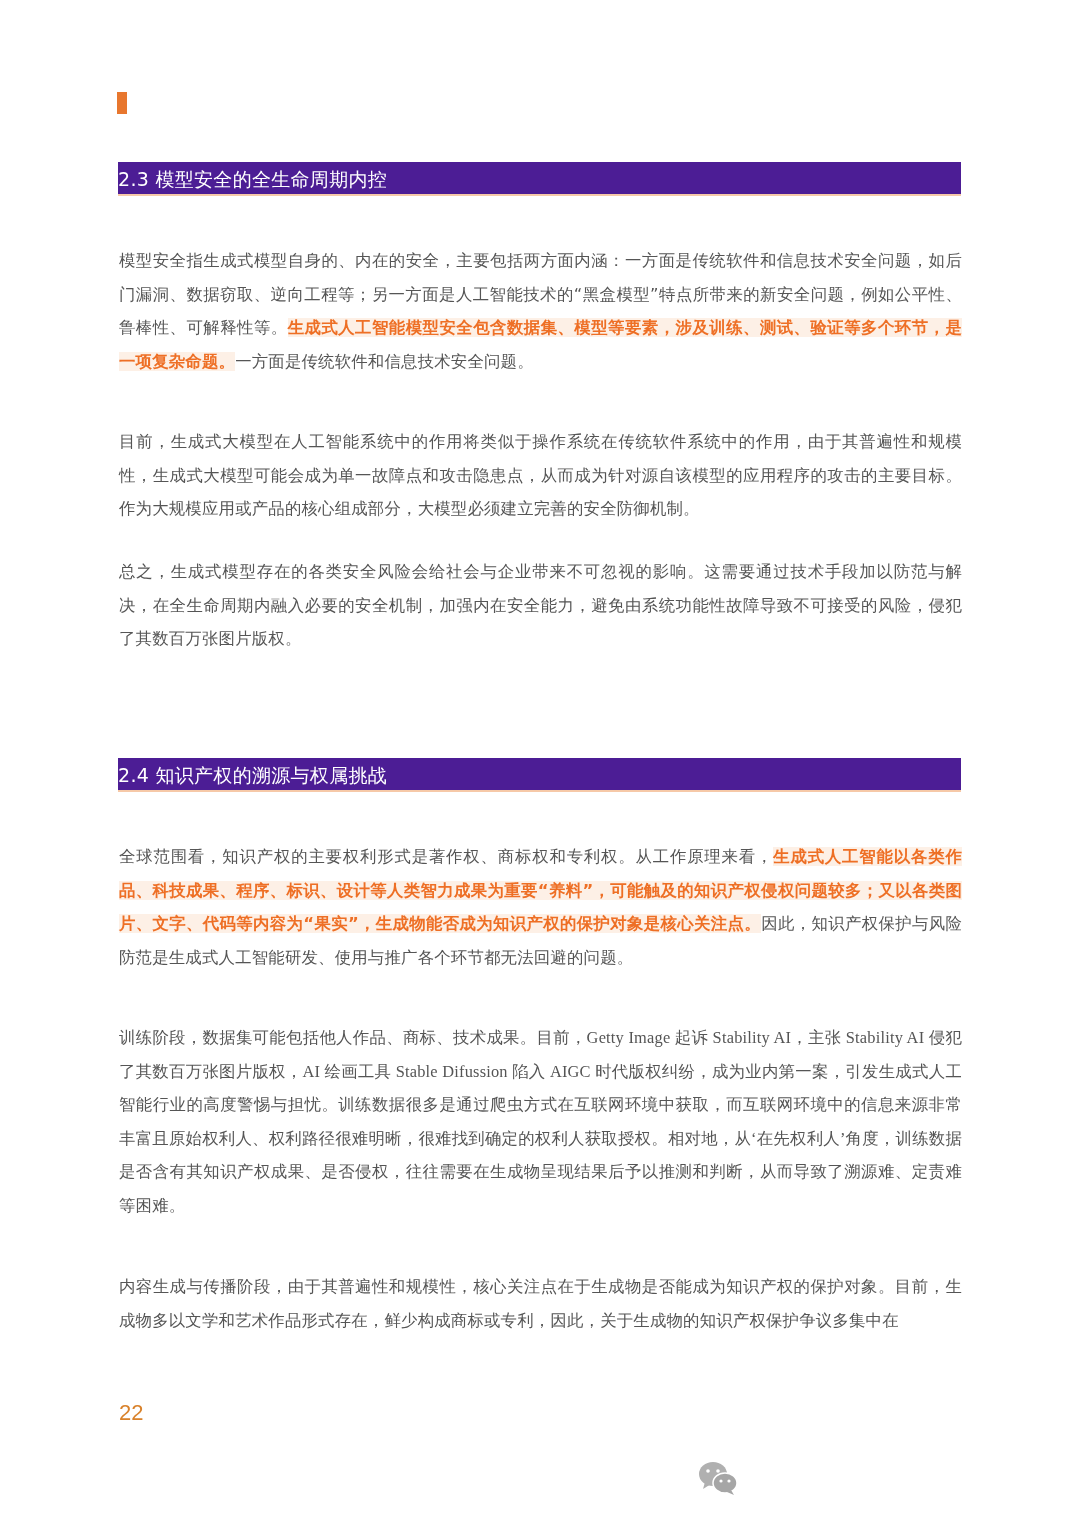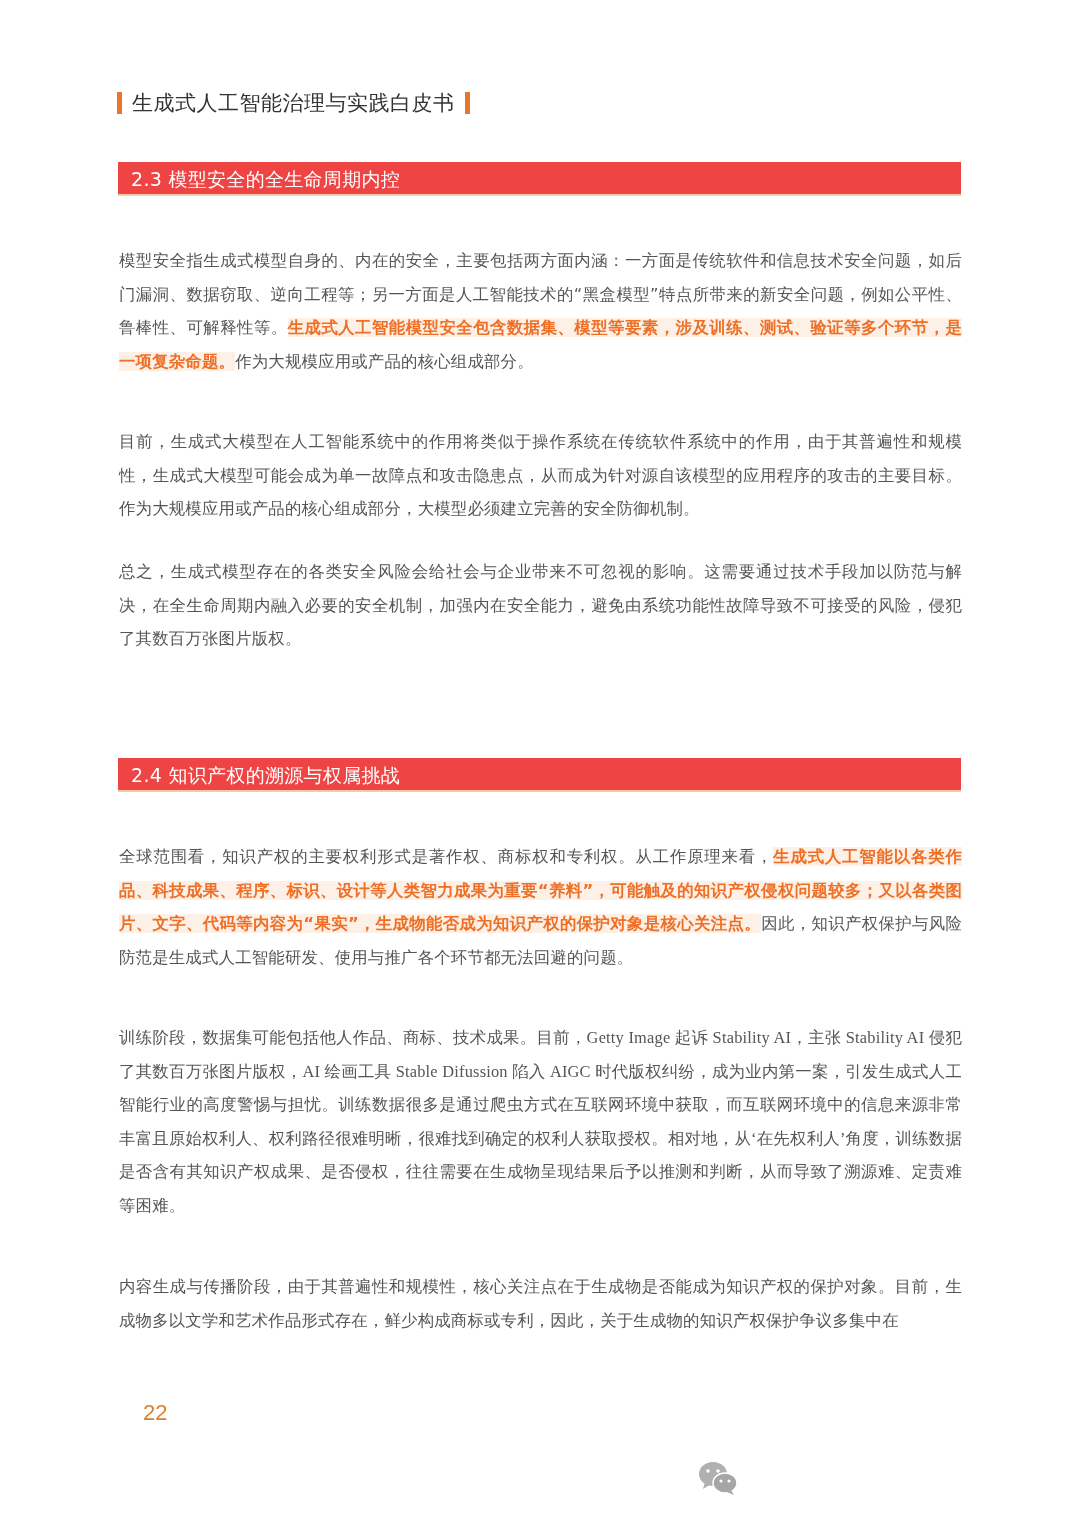--- a/index.html
+++ b/index.html
@@ -33,26 +33,25 @@
       font-size: 21px;
       color: #333333;
       margin: 0 10px 0 10px;
       letter-spacing: 0.5px;
     }
     .section-banner {
       position: absolute;
       left: 118px;
       width: 843px;
       height: 34px;
-      background: #ef4444;
+      background: #4c1d95;
       border-bottom: 2px solid #f6c9a8;
       color: #ffffff;
       font-size: 19px;
       line-height: 34px;
-      padding-left: 13px;
       box-sizing: border-box;
       letter-spacing: 0.3px;
     }
     .para {
       position: absolute;
       left: 119px;
       width: 843px;
       font-size: 16.4px;
       line-height: 33.5px;
       color: #555555;
@@ -65,21 +64,20 @@
       font-weight: bold;
       background: #fdf0e6;
     }
     .page-number {
       position: absolute;
       left: 119px;
       top: 1400px;
       font-size: 22px;
       color: #d9822b;
       font-family: "Liberation Sans", sans-serif;
-      margin-left: 24px;
     }
     .watermark {
       position: absolute;
       left: 697px;
       top: 1460px;
       display: flex;
       align-items: center;
       color: #a9a9a9;
       font-size: 28px;
       letter-spacing: 2px;
@@ -89,28 +87,27 @@
       height: 36px;
       position: relative;
       margin-right: 10px;
     }
   </style>
 </head>
 <body>
 
 <div class="running-header">
   <span class="header-bar"></span>
-  <span class="header-title">生成式人工智能治理与实践白皮书</span>
   <span class="header-bar"></span>
 </div>
 
 <div class="section-banner" style="top:162px;">2.3 模型安全的全生命周期内控</div>
 
 <div class="para" style="top:244px;">
-  <span>模型安全指生成式模型自身的、内在的安全，主要包括两方面内涵：一方面是传统软件和信息技术安全问题，如后门漏洞、数据窃取、逆向工程等；另一方面是人工智能技术的“黑盒模型”特点所带来的新安全问题，例如公平性、鲁棒性、可解释性等。</span><span class="hl">生成式人工智能模型安全包含数据集、模型等要素，涉及训练、测试、验证等多个环节，是一项复杂命题。</span><span>作为大规模应用或产品的核心组成部分。</span>
+  <span>模型安全指生成式模型自身的、内在的安全，主要包括两方面内涵：一方面是传统软件和信息技术安全问题，如后门漏洞、数据窃取、逆向工程等；另一方面是人工智能技术的“黑盒模型”特点所带来的新安全问题，例如公平性、鲁棒性、可解释性等。</span><span class="hl">生成式人工智能模型安全包含数据集、模型等要素，涉及训练、测试、验证等多个环节，是一项复杂命题。</span><span>一方面是传统软件和信息技术安全问题。</span>
 </div>
 
 <div class="para" style="top:425px;">目前，生成式大模型在人工智能系统中的作用将类似于操作系统在传统软件系统中的作用，由于其普遍性和规模性，生成式大模型可能会成为单一故障点和攻击隐患点，从而成为针对源自该模型的应用程序的攻击的主要目标。作为大规模应用或产品的核心组成部分，大模型必须建立完善的安全防御机制。</div>
 
 <div class="para" style="top:555px;">总之，生成式模型存在的各类安全风险会给社会与企业带来不可忽视的影响。这需要通过技术手段加以防范与解决，在全生命周期内融入必要的安全机制，加强内在安全能力，避免由系统功能性故障导致不可接受的风险，侵犯了其数百万张图片版权。</div>
 
 <div class="section-banner" style="top:758px;">2.4 知识产权的溯源与权属挑战</div>
 
 <div class="para" style="top:840px;">
   <span>全球范围看，知识产权的主要权利形式是著作权、商标权和专利权。从工作原理来看，</span><span class="hl">生成式人工智能以各类作品、科技成果、程序、标识、设计等人类智力成果为重要“养料”，可能触及的知识产权侵权问题较多；又以各类图片、文字、代码等内容为“果实”，生成物能否成为知识产权的保护对象是核心关注点。</span><span>因此，知识产权保护与风险防范是生成式人工智能研发、使用与推广各个环节都无法回避的问题。</span>

